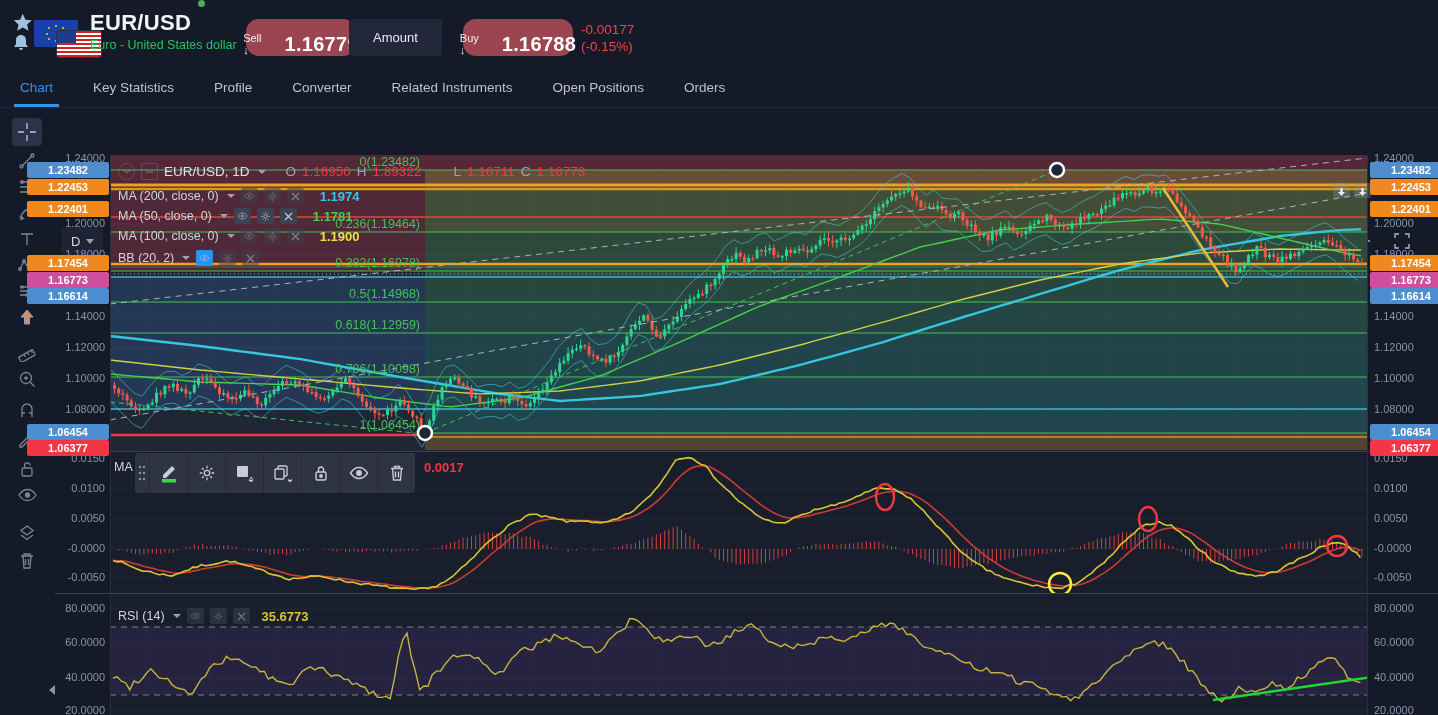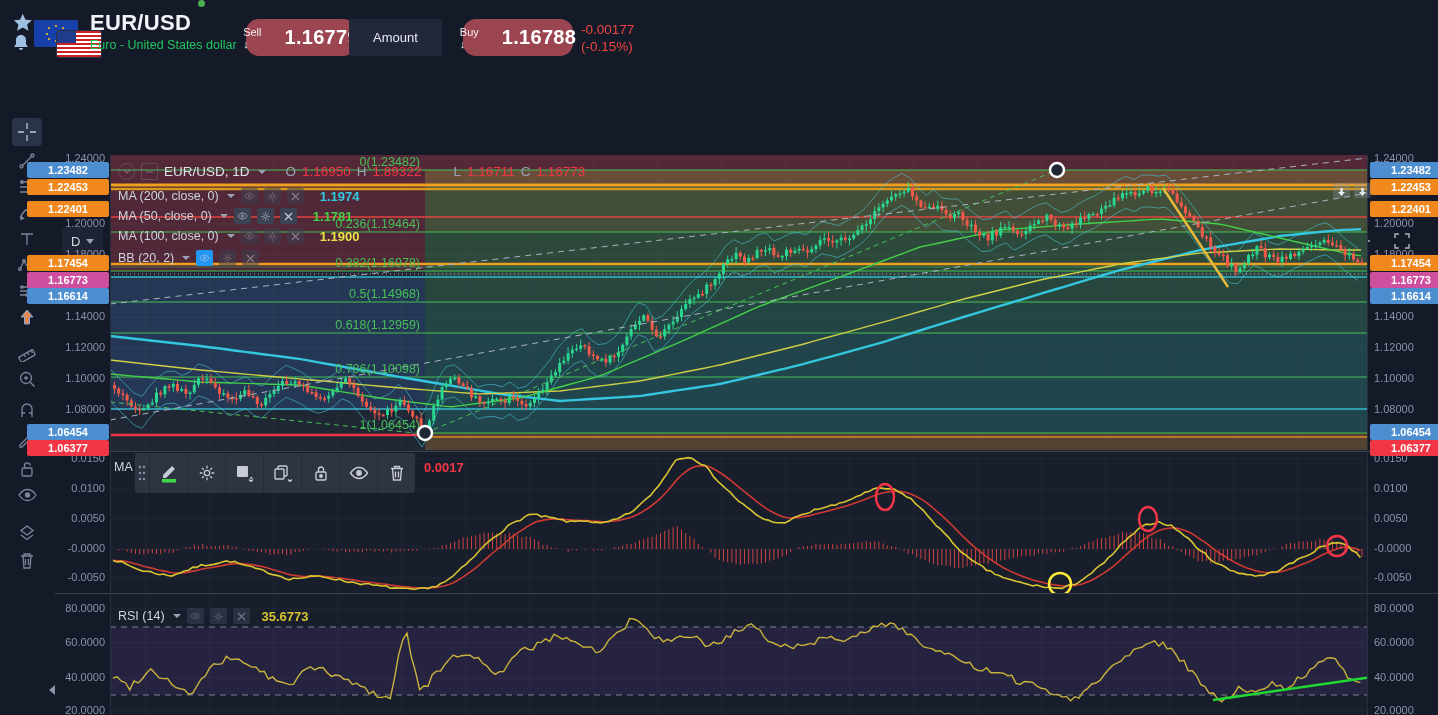--- a/index.html
+++ b/index.html
@@ -1,21 +1,21 @@
 <!DOCTYPE html>
 <html><head>
 <meta charset="utf-8">
 <style>
   html,body{margin:0;padding:0;background:#0d1120;}
   #app{position:relative;width:1438px;height:715px;background:#151a29;overflow:hidden;
        font-family:"Liberation Sans",sans-serif;color:#c5cad8;-webkit-font-smoothing:antialiased;}
   .abs{position:absolute;}
   .row{display:flex;align-items:flex-start;}
   
-  .trade-btn{border-radius:13px;background:#9a4550;color:#fff;display:flex;align-items:center;justify-content:center;gap:23px;cursor:pointer;}
+  .trade-btn{border-radius:13px;background:#9a4550;color:#fff;display:flex;align-items:flex-end;justify-content:center;gap:23px;cursor:pointer;}
   .trade-btn .sm{font-size:11px;opacity:.92;}
   .trade-btn .big{font-size:20px;font-weight:bold;letter-spacing:.3px;}
   .neutral-btn{border-radius:3px;background:#222739;color:#e7eaf2;font-size:13px;display:flex;align-items:center;justify-content:center;cursor:pointer;}
   .chg{color:#ef473f;font-size:13.5px;line-height:17px;}
   
   #tab-bar{position:absolute;left:0;top:68px;width:1438px;height:40px;display:flex;align-items:center;padding-left:14px;box-sizing:border-box;border-bottom:1px solid #20253a;background:#151a29;}
   .tab{font-size:13.5px;color:#bac1d4;margin-right:28px;padding:11px 6px;cursor:pointer;position:relative;white-space:nowrap;}
   .tab.active{color:#3692e8;}
   .tab.active::after{content:"";position:absolute;left:0;right:0;bottom:-1px;height:3px;background:#3692e8;}
   
@@ -97,20 +97,29 @@
     <div class="trade-btn abs" style="left:463px;top:19px;width:110px;height:37px;">
       <span class="sm">Buy ↓</span>
       <span class="big">1.16788</span>
     </div>
     <div class="abs chg" style="left:581px;top:21px;">
       <div>-0.00177</div>
       <div>(-0.15%)</div>
     </div>
   </div>
 
+  <div id="tab-bar">
+      <div class="tab active">Chart</div>
+      <div class="tab">Key Statistics</div>
+      <div class="tab">Profile</div>
+      <div class="tab">Converter</div>
+      <div class="tab">Related Instruments</div>
+      <div class="tab">Open Positions</div>
+      <div class="tab">Orders</div>
+    </div>
 
   <div class="abs" style="left:0;top:108px;width:1438px;height:47px;">
     <div class="tbtn box abs" style="left:62px;top:119px;">
       <span>D</span>
         <span class="caret"></span>
     </div>
     <div class="tbtn box abs" style="left:112px;top:119px;">
       <svg width="14" height="16" viewBox="0 0 14 16">
         <line x1="4" y1="1" x2="4" y2="15" stroke="#c6cbd6"></line>
           <rect x="2" y="4" width="4" height="6" fill="none" stroke="#c6cbd6"></rect>

